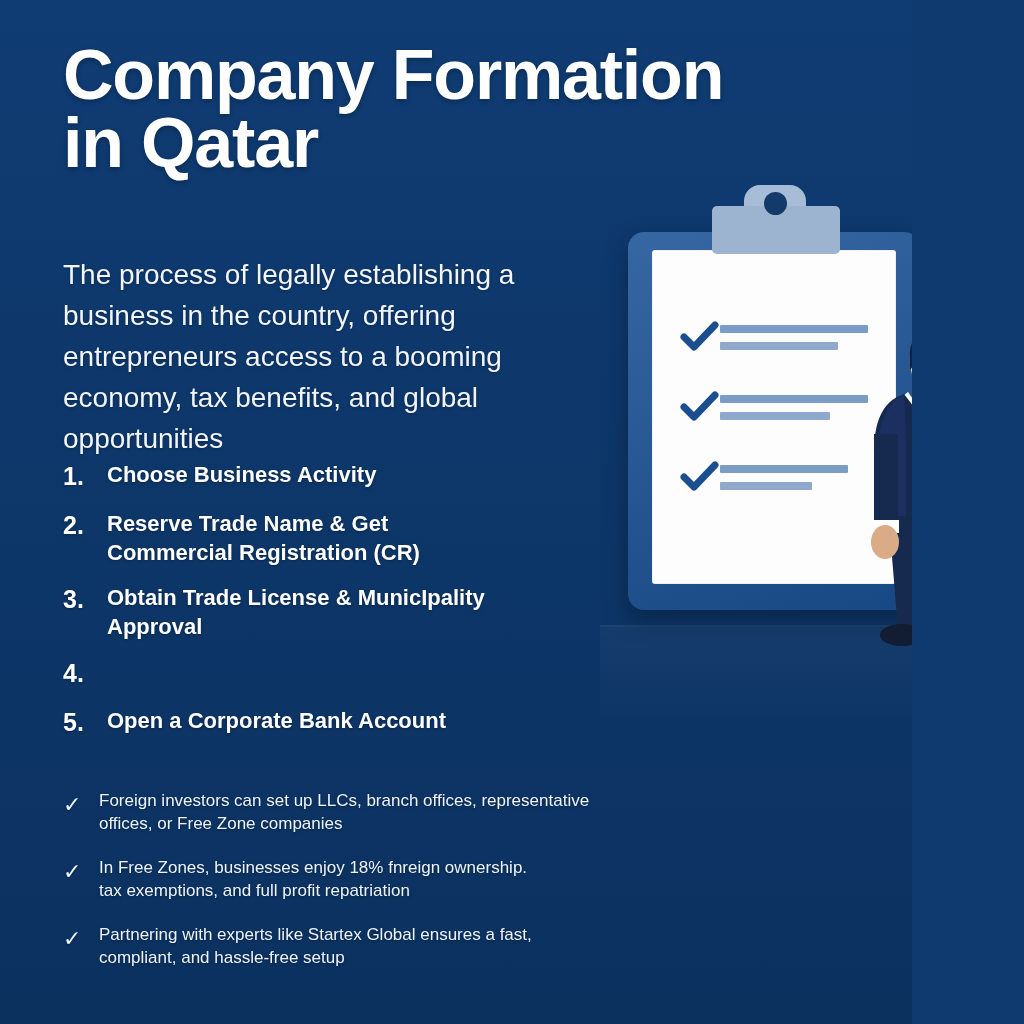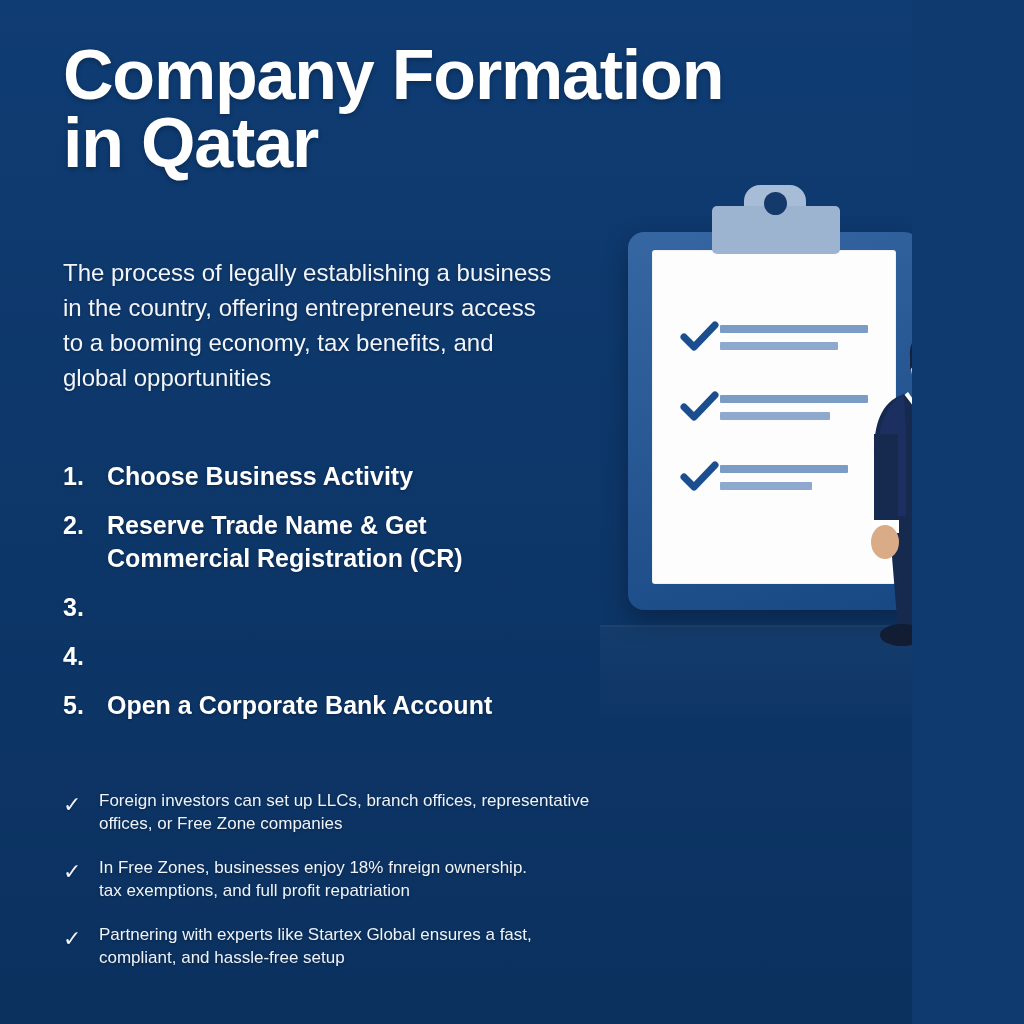--- a/index.html
+++ b/index.html
@@ -27,33 +27,33 @@
   
   .title{
     position:absolute;left:63px;top:42px;width:870px;
     font-size:70px;line-height:.97;font-weight:700;color:#ffffff;
     letter-spacing:-1.2px;
     text-shadow:0 2px 5px rgba(0,0,0,.28);
     white-space:pre-line;
   }
   .lede{
     position:absolute;left:63px;top:255px;width:495px;
-    font-size:24px;line-height:1.46;color:#f2f5fa;font-weight:400;
+    font-size:28px;line-height:1.46;color:#f2f5fa;font-weight:400;
     text-shadow:0 1px 3px rgba(0,0,0,.3);
   }
 
   
   .steps{position:absolute;left:63px;top:460px;width:760px;}
   .step{display:flex;align-items:flex-start;margin-bottom:16px;}
   .step-num{
     flex:0 0 44px;font-size:25px;font-weight:600;color:#ffffff;
     line-height:1.32;text-shadow:0 1px 3px rgba(0,0,0,.3);
   }
   .step-txt{
-    font-size:25px;font-weight:600;color:#ffffff;line-height:1.32;
+    font-size:22px;font-weight:600;color:#ffffff;line-height:1.32;
     text-shadow:0 1px 3px rgba(0,0,0,.3);white-space:pre-line;
   }
 
   
   .checks{position:absolute;left:63px;top:790px;width:905px;}
   .check-row{display:flex;align-items:flex-start;margin-bottom:22px;}
   .check-mark{
     flex:0 0 36px;font-size:22px;color:#eef3fa;line-height:1.32;
     font-weight:400;text-shadow:0 1px 2px rgba(0,0,0,.28);
   }
@@ -212,20 +212,22 @@
       <div class="step-num">1.</div>
       <div class="step-txt">Choose Business Activity</div>
     </div>
     <div class="step">
       <div class="step-num">2.</div>
       <div class="step-txt">Reserve Trade Name &amp; Get
 Commercial Registration (CR)</div>
     </div>
     <div class="step">
       <div class="step-num">3.</div>
+      <div class="step-txt">Obtain Trade License &amp; MunicIpality
+Approval</div>
     </div>
     <div class="step">
       <div class="step-num">4.</div>
     </div>
     <div class="step">
       <div class="step-num">5.</div>
       <div class="step-txt">Open a Corporate Bank Account</div>
     </div>
   </div>
 

